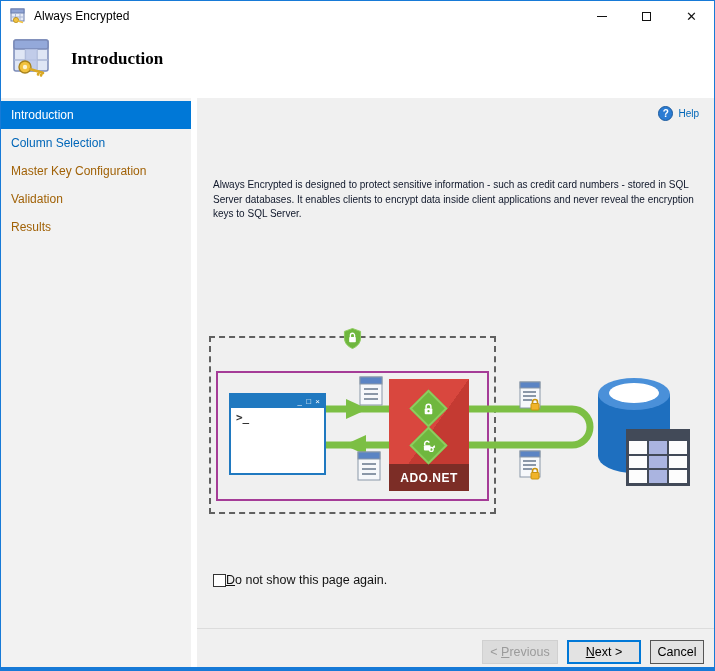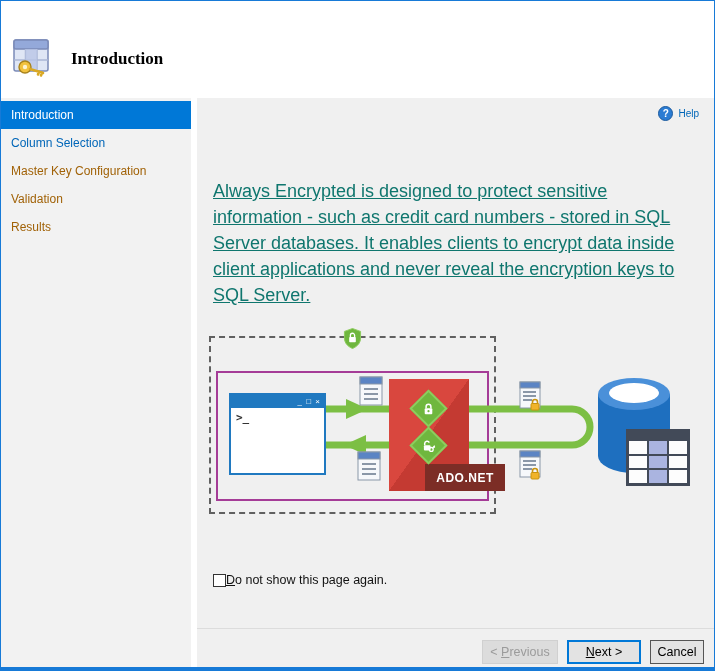--- a/index.html
+++ b/index.html
@@ -30,36 +30,36 @@
   .nav-item { height:28px; display:flex; align-items:center; padding-left:10px; color:#a16207; cursor:default; }
   .nav-item.selected { background:#0078d7; color:#fff; }
   .nav-item.visited { color:#0066b8;text-align:center; }
 
   
   .help { position:absolute; right:16px; top:8px; display:flex; align-items:center; gap:5px; cursor:pointer; }
   .help-icon { width:15px; height:15px; border-radius:50%; background:#2b7cd3; border:1px solid #1b5a9e; color:#fff; font-size:10px; font-weight:bold; display:flex; align-items:center; justify-content:center; }
   .help-label { color:#0066b8; font-size:10px; }
 
   
-  .description { position:absolute; left:16px; top:80px; width:486px; font-size:18px; line-height:1.45; color:#0f766e;text-decoration:underline; }
+  .description { position:absolute; left:16px; top:80px; width:486px; font-size:10px; line-height:1.45; color:#0f172a; }
 
   
   .diagram { position:absolute; left:10px; top:230px; width:504px; height:200px; }
   .dg-dashed { position:absolute; left:2px; top:8px; width:287px; height:178px; border:2px dashed #606060; }
   .dg-shield { position:absolute; left:136px; top:0; width:19px; height:21px; }
   .dg-purple { position:absolute; left:9px; top:43px; width:273px; height:130px; border:2px solid #a53c97; }
 
   .dg-app { position:absolute; left:22px; top:65px; width:97px; height:82px; border:2px solid #2079c0; background:#fff; }
   .dg-app-bar { height:13px; background:#2079c0; color:#fff; font-size:8px; letter-spacing:1px; text-align:right; padding:1px 3px 0 0; line-height:11px; }
   .dg-app-body { font-family:"DejaVu Sans Mono", monospace; font-size:11px; font-weight:bold; color:#333; padding:3px 0 0 5px; }
 
   .dg-flow { position:absolute; left:0; top:0; width:504px; height:200px; }
 
   .dg-ado { position:absolute; left:182px; top:51px; width:80px; height:112px; background:linear-gradient(to bottom right, #d9473e 49.9%, #c43a32 50%); }
-  .dg-ado-label { position:absolute; left:0; bottom:0; width:100%; height:27px; background:#7c2d26; color:#fff; font-weight:bold; font-size:12px; display:flex; align-items:center; justify-content:center; letter-spacing:0.5px;margin-left:36px; }
+  .dg-ado-label { position:absolute; left:0; bottom:0; width:100%; height:27px; background:#7c2d26; color:#fff; font-weight:bold; font-size:12px; display:flex; align-items:center; justify-content:center; letter-spacing:0.5px; }
   .dg-diamond { position:absolute; width:27px; height:27px; background:#6fb73e; border:2px solid #8dcc5e; transform:rotate(45deg); display:flex; align-items:center; justify-content:center; }
   .dg-diamond svg { transform:rotate(-45deg); }
   .dg-diamond.top { left:208px; top:67px; }
   .dg-diamond.bottom { left:208px; top:104px; }
 
   .dg-doc { position:absolute; width:24px; height:30px; }
   .dg-doc.l1 { left:152px; top:48px; }
   .dg-doc.l2 { left:150px; top:123px; }
   .dg-doc.r1 { left:312px; top:53px; }
   .dg-doc.r2 { left:312px; top:122px; }
@@ -83,20 +83,43 @@
   .btn { height:24px; font-family:"Liberation Sans", sans-serif; font-size:12.5px; display:flex; align-items:center; justify-content:center; cursor:default; }
   .btn-previous { width:76px; background:#dcdcdc; border:1px solid #d0d0d0; color:#9b9b9b; }
   .btn-next { width:74px; background:#e3e3e3; border:2px solid #0078d7; color:#000; }
   .btn-cancel { width:54px; background:#e3e3e3; border:1px solid #555; color:#000; }
 </style>
 </head>
 <body>
 
 <div class="window">
 
+  <div class="titlebar">
+    <svg class="titlebar-icon" viewBox="0 0 16 16">
+      <rect x="1" y="1" width="13" height="12" fill="#e7ecf7" stroke="#6b7fae"></rect>
+      <rect x="1" y="1" width="13" height="4" fill="#8fa3d4" stroke="#6b7fae"></rect>
+      <line x1="5.5" y1="5" x2="5.5" y2="13" stroke="#aab6d4"></line>
+      <line x1="10" y1="5" x2="10" y2="13" stroke="#aab6d4"></line>
+      <line x1="1" y1="9" x2="14" y2="9" stroke="#aab6d4"></line>
+      <circle cx="6" cy="12" r="2.6" fill="#f2c23e" stroke="#b08a1e" stroke-width="0.8"></circle>
+      <line x1="8" y1="13" x2="13" y2="14.5" stroke="#f2c23e" stroke-width="1.8"></line>
+    </svg>
+    <span class="titlebar-title">Always Encrypted</span>
+    <div class="titlebar-controls">
+      <div class="tb-btn">
+          <span class="glyph-min"></span>
+        </div>
+      <div class="tb-btn">
+          <span class="glyph-max"></span>
+        </div>
+      <div class="tb-btn">
+          <span class="glyph-close">✕</span>
+        </div>
+    </div>
+  </div>
 
   <div class="header">
     <svg class="header-icon" viewBox="0 0 40 40">
       <rect x="2" y="2" width="34" height="31" rx="2" fill="#dfe6f5" stroke="#7b8bb8" stroke-width="1.5"></rect>
       <rect x="2" y="2" width="34" height="9" rx="2" fill="#94a9da" stroke="#7b8bb8" stroke-width="1.5"></rect>
       <line x1="13.5" y1="11" x2="13.5" y2="33" stroke="#aab6d4" stroke-width="1.5"></line>
       <line x1="25" y1="11" x2="25" y2="33" stroke="#aab6d4" stroke-width="1.5"></line>
       <line x1="2" y1="22" x2="36" y2="22" stroke="#aab6d4" stroke-width="1.5"></line>
       <rect x="13.5" y="11" width="11.5" height="22" fill="#b9c6e6" opacity="0.8"></rect>
       <circle cx="13" cy="29" r="6" fill="#f2c23e" stroke="#a8831c" stroke-width="1.4"></circle>

